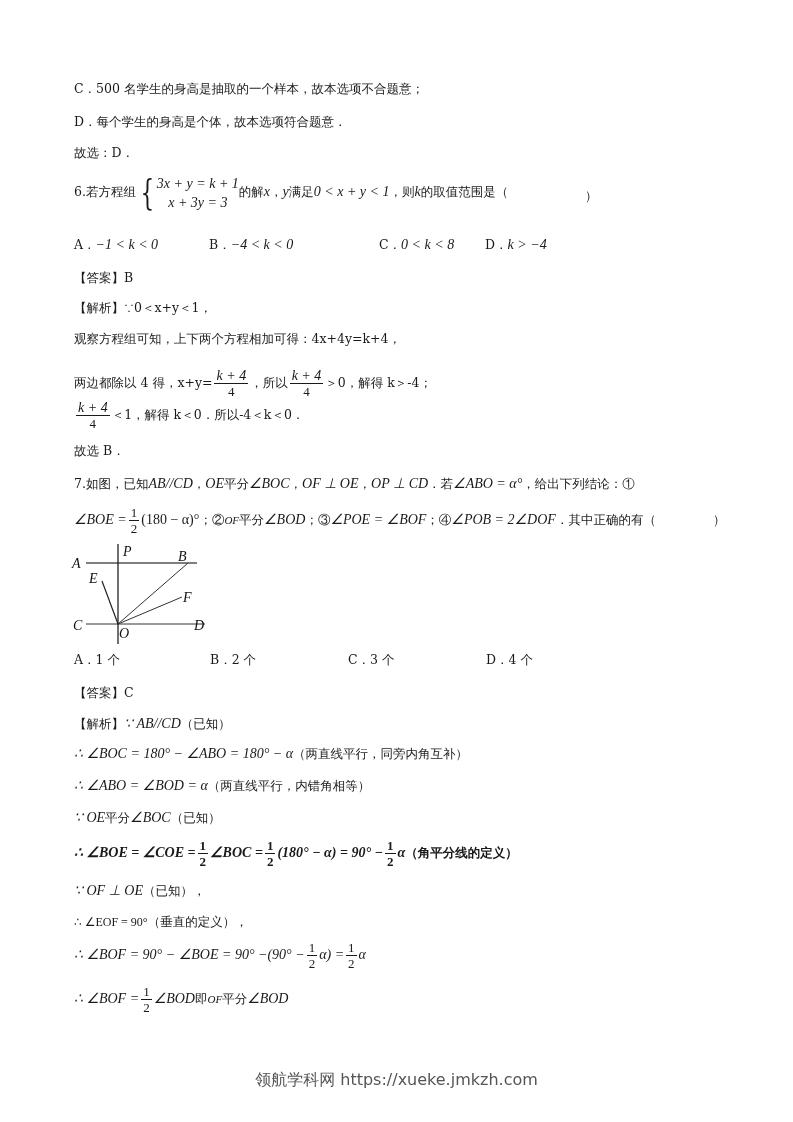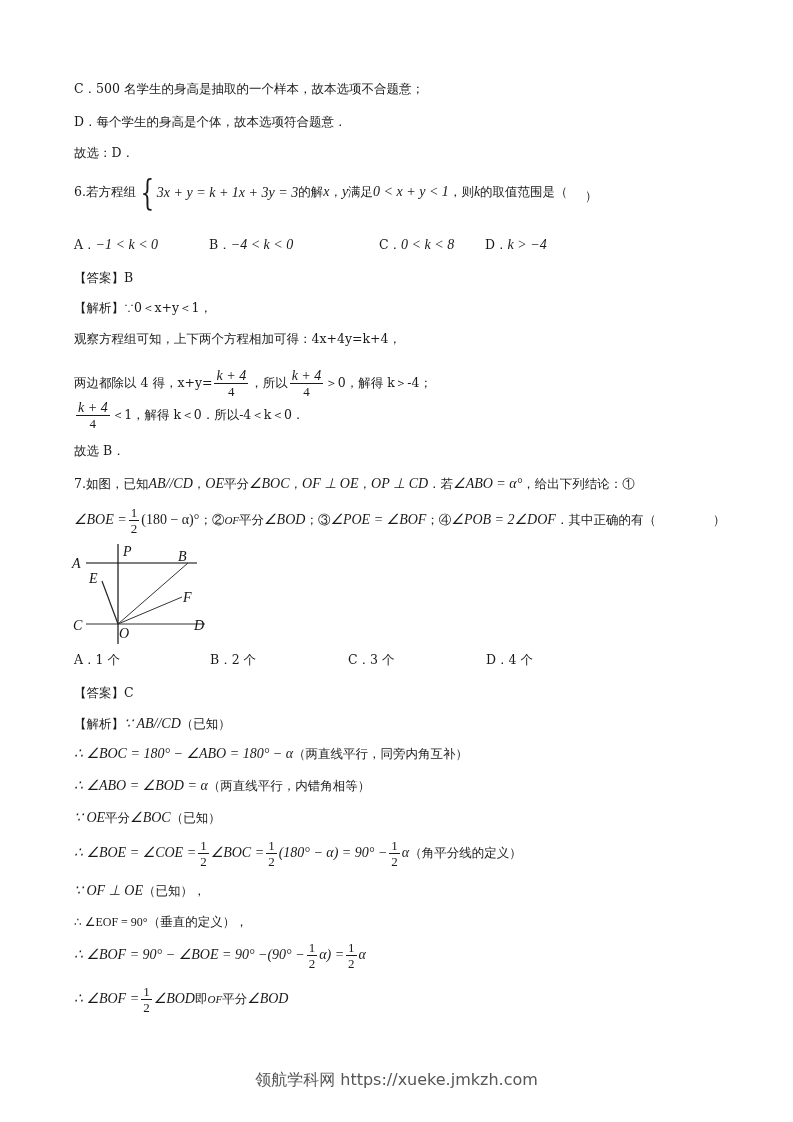--- a/index.html
+++ b/index.html
@@ -8,21 +8,21 @@
   .line { position:absolute; left:74px; white-space:nowrap; line-height:18px; }
   .m { font-family:"Liberation Serif", serif; font-style:italic; font-size:14px; }
   .mu { font-family:Liberation Serif, serif; font-size:14px; }
   .frac { display:inline-flex; flex-direction:column; align-items:center; vertical-align:middle;
           font-family:"Liberation Serif", serif; font-size:13px; line-height:15px; margin:0 2px; }
   .frac .num { border-bottom:1px solid #1a1a1a; padding:0 2px; }
   .frac .den { padding:0 2px; }
   .opt { position:absolute; white-space:nowrap; line-height:18px; }
   .sys { display:inline-flex; align-items:center; vertical-align:middle; }
   .brace { font-family:"DejaVu Serif", serif; font-size:36px; line-height:36px; transform:scaleX(0.6); margin-right:-2px; }
-  .sys-rows { display:flex; font-family:"Liberation Serif", serif; font-size:14px; line-height:19px;text-align:center; }
+  .sys-rows { display:flex; flex-direction:column; font-family:"Liberation Serif", serif; font-size:14px; line-height:19px;text-align:center; }
   .footer { position:absolute; left:0; right:0; top:1070px; text-align:center; font-family:"DejaVu Sans", sans-serif; font-size:16px; color:#555; }
   .fig { position:absolute; left:70px; top:540px; }
 </style>
 </head>
 <body>
 
 <div class="line" style="top:80px">C．500 名学生的身高是抽取的一个样本，故本选项不合题意；</div>
 <div class="line" style="top:113px">D．每个学生的身高是个体，故本选项符合题意．</div>
 <div class="line" style="top:144px">故选：D．</div>
 
@@ -88,21 +88,21 @@
 <div class="opt" style="left:74px; top:651px;"><span>A．</span><span>1 个</span></div>
 <div class="opt" style="left:210px; top:651px;"><span>B．</span><span>2 个</span></div>
 <div class="opt" style="left:348px; top:651px;"><span>C．</span><span>3 个</span></div>
 <div class="opt" style="left:486px; top:651px;"><span>D．</span><span>4 个</span></div>
 
 <div class="line" style="top:684px"><span>【答案】</span><span>C</span></div>
 <div class="line" style="top:715px"><span>【解析】</span><span class="m">∵ AB//CD</span><span>（已知）</span></div>
 <div class="line" style="top:745px"><span class="m">∴ ∠BOC = 180° − ∠ABO = 180° − α</span><span>（两直线平行，同旁内角互补）</span></div>
 <div class="line" style="top:777px"><span class="m">∴ ∠ABO = ∠BOD = α</span><span>（两直线平行，内错角相等）</span></div>
 <div class="line" style="top:809px"><span class="m">∵ OE</span><span>平分</span><span class="m">∠BOC</span><span>（已知）</span></div>
-<div class="line" style="top:836px; line-height:34px;"><span class="m">∴ ∠BOE = ∠COE =</span><span class="frac">
+<div class="line" style="top:836px; line-height:34px;font-weight:bold;"><span class="m">∴ ∠BOE = ∠COE =</span><span class="frac">
       <span class="num">1</span>
       <span class="den">2</span>
     </span><span class="m">∠BOC =</span><span class="frac">
       <span class="num">1</span>
       <span class="den">2</span>
     </span><span class="m">(180° − α) = 90° −</span><span class="frac">
       <span class="num">1</span>
       <span class="den">2</span>
     </span><span class="m">α</span><span>（角平分线的定义）</span></div>
 <div class="line" style="top:882px"><span class="m">∵ OF ⊥ OE</span><span>（已知），</span></div>

